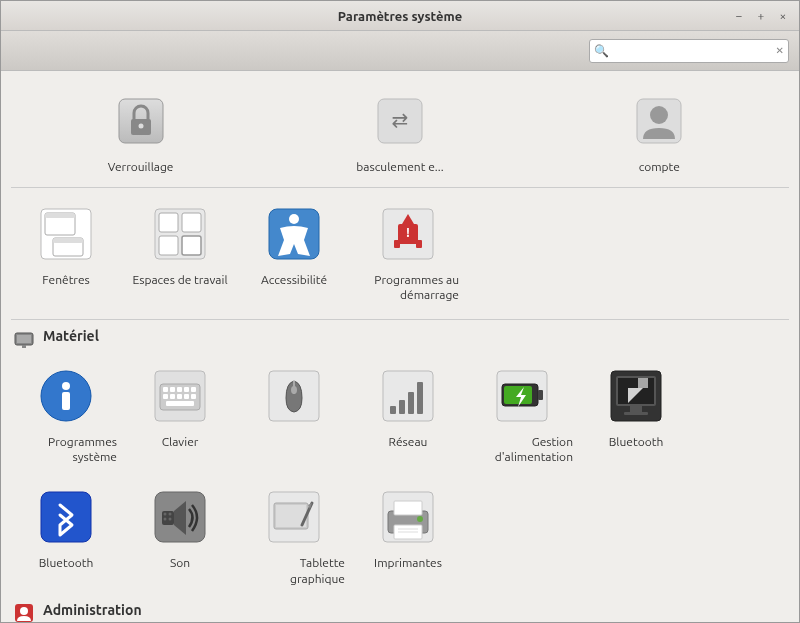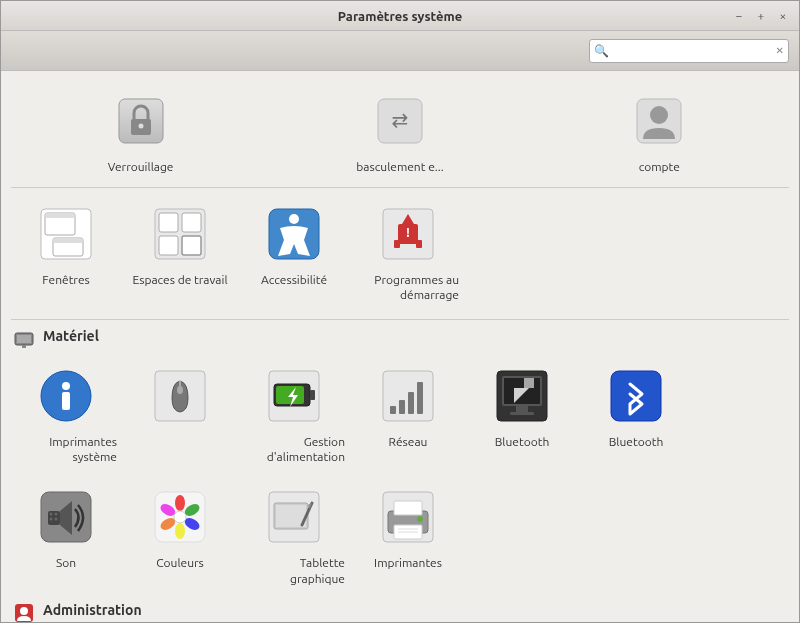--- a/index.html
+++ b/index.html
@@ -291,69 +291,90 @@
     <div class="icons-grid">
 
       <div class="icon-item">
         <div class="icon-img">
           <svg width="56" height="56" viewBox="0 0 56 56">
             <circle cx="28" cy="28" r="25" fill="#3377cc" stroke="#1155aa"></circle>
             <circle cx="28" cy="18" r="4" fill="white"></circle>
             <rect x="24" y="24" width="8" height="18" rx="2" fill="white"></rect>
           </svg>
         </div>
-        <span class="icon-label">Imprimantes système</span>
-      </div>
-
+        <span class="icon-label">Programmes système</span>
+      </div>
+
+      <div class="icon-item">
+        <div class="icon-img">
+          <svg width="56" height="56" viewBox="0 0 56 56">
+            <rect x="3" y="3" width="50" height="50" rx="4" fill="#e0e0e0" stroke="#bbb"></rect>
+            <rect x="8" y="16" width="40" height="26" rx="3" fill="#ccc" stroke="#aaa"></rect>
+
+            <rect x="11" y="19" width="5" height="5" rx="1" fill="white"></rect>
+            <rect x="18" y="19" width="5" height="5" rx="1" fill="white"></rect>
+            <rect x="25" y="19" width="5" height="5" rx="1" fill="white"></rect>
+            <rect x="32" y="19" width="5" height="5" rx="1" fill="white"></rect>
+            <rect x="39" y="19" width="5" height="5" rx="1" fill="white"></rect>
+            <rect x="11" y="26" width="5" height="5" rx="1" fill="white"></rect>
+            <rect x="18" y="26" width="5" height="5" rx="1" fill="white"></rect>
+            <rect x="25" y="26" width="5" height="5" rx="1" fill="white"></rect>
+            <rect x="32" y="26" width="5" height="5" rx="1" fill="white"></rect>
+            <rect x="39" y="26" width="5" height="5" rx="1" fill="white"></rect>
+            <rect x="14" y="33" width="28" height="5" rx="1" fill="white"></rect>
+          </svg>
+        </div>
+        <span class="icon-label">Clavier</span>
+      </div>
 
       <div class="icon-item">
         <div class="icon-img">
           <svg width="56" height="56" viewBox="0 0 56 56">
             <rect x="3" y="3" width="50" height="50" rx="4" fill="#e8e8e8" stroke="#bbb"></rect>
 
             <path d="M20 30 Q20 15 28 13 Q36 15 36 30 Q36 43 28 44 Q20 43 20 30Z" fill="#777" stroke="#555"></path>
             <line x1="28" y1="13" x2="28" y2="26" stroke="#aaa" stroke-width="2"></line>
             <ellipse cx="28" cy="22" rx="3" ry="4" fill="#aaa"></ellipse>
           </svg>
         </div>
-      </div>
-
-      <div class="icon-item">
-        <div class="icon-img">
-          <svg width="56" height="56" viewBox="0 0 56 56">
-            <rect x="3" y="3" width="50" height="50" rx="4" fill="#e8e8e8" stroke="#bbb"></rect>
-
-            <rect x="8" y="16" width="36" height="22" rx="3" fill="#333" stroke="#222"></rect>
-            <rect x="44" y="22" width="5" height="10" rx="1" fill="#444"></rect>
-
-            <rect x="10" y="18" width="28" height="18" rx="2" fill="#44aa22"></rect>
-
-            <polygon points="30,19 22,29 27,29 24,39 32,27 27,27" fill="white"></polygon>
-          </svg>
-        </div>
-        <span class="icon-label">Gestion d'alimentation</span>
       </div>
 
       <div class="icon-item">
         <div class="icon-img">
           <svg width="56" height="56" viewBox="0 0 56 56">
             <rect x="3" y="3" width="50" height="50" rx="4" fill="#e8e8e8" stroke="#bbb"></rect>
 
             <rect x="10" y="38" width="6" height="8" rx="1" fill="#777"></rect>
             <rect x="19" y="32" width="6" height="14" rx="1" fill="#777"></rect>
             <rect x="28" y="24" width="6" height="22" rx="1" fill="#777"></rect>
             <rect x="37" y="14" width="6" height="32" rx="1" fill="#777"></rect>
           </svg>
         </div>
         <span class="icon-label">Réseau</span>
       </div>
 
       <div class="icon-item">
         <div class="icon-img">
           <svg width="56" height="56" viewBox="0 0 56 56">
+            <rect x="3" y="3" width="50" height="50" rx="4" fill="#e8e8e8" stroke="#bbb"></rect>
+
+            <rect x="8" y="16" width="36" height="22" rx="3" fill="#333" stroke="#222"></rect>
+            <rect x="44" y="22" width="5" height="10" rx="1" fill="#444"></rect>
+
+            <rect x="10" y="18" width="28" height="18" rx="2" fill="#44aa22"></rect>
+
+            <polygon points="30,19 22,29 27,29 24,39 32,27 27,27" fill="white"></polygon>
+          </svg>
+        </div>
+        <span class="icon-label">Gestion d'alimentation</span>
+      </div>
+
+      <div class="icon-item">
+        <div class="icon-img">
+          <svg width="56" height="56" viewBox="0 0 56 56">
             <rect x="3" y="3" width="50" height="50" rx="4" fill="#333" stroke="#222"></rect>
 
             <rect x="8" y="8" width="40" height="30" rx="2" fill="#555"></rect>
             <rect x="10" y="10" width="36" height="26" fill="#222"></rect>
             <rect x="22" y="38" width="12" height="6" fill="#555"></rect>
             <rect x="16" y="44" width="24" height="3" rx="1" fill="#555"></rect>
 
             <polygon points="20,35 20,20 35,20" fill="white" opacity="0.8"></polygon>
             <rect x="30" y="10" width="10" height="10" fill="white" opacity="0.6"></rect>
           </svg>
@@ -385,38 +406,20 @@
 
             <circle cx="13" cy="25" r="1.5" fill="#666"></circle>
             <circle cx="18" cy="25" r="1.5" fill="#666"></circle>
             <circle cx="13" cy="30" r="1.5" fill="#666"></circle>
             <circle cx="18" cy="30" r="1.5" fill="#666"></circle>
           </svg>
         </div>
         <span class="icon-label">Son</span>
       </div>
 
-      <div class="icon-item">
-        <div class="icon-img">
-          <svg width="56" height="56" viewBox="0 0 56 56">
-            <rect x="3" y="3" width="50" height="50" rx="8" fill="#f5f5f5" stroke="#ddd"></rect>
-
-            <circle cx="28" cy="28" r="5" fill="#999"></circle>
-
-            <ellipse cx="28" cy="14" rx="5" ry="8" fill="#ee4444" transform="rotate(0 28 28)"></ellipse>
-            <ellipse cx="28" cy="14" rx="5" ry="8" fill="#44aa44" transform="rotate(60 28 28)"></ellipse>
-            <ellipse cx="28" cy="14" rx="5" ry="8" fill="#4444ee" transform="rotate(120 28 28)"></ellipse>
-            <ellipse cx="28" cy="14" rx="5" ry="8" fill="#eeee44" transform="rotate(180 28 28)"></ellipse>
-            <ellipse cx="28" cy="14" rx="5" ry="8" fill="#ee8844" transform="rotate(240 28 28)"></ellipse>
-            <ellipse cx="28" cy="14" rx="5" ry="8" fill="#ee44ee" transform="rotate(300 28 28)"></ellipse>
-            <circle cx="28" cy="28" r="6" fill="white" stroke="#ccc"></circle>
-          </svg>
-        </div>
-        <span class="icon-label">Couleurs</span>
-      </div>
 
       <div class="icon-item">
         <div class="icon-img">
           <svg width="56" height="56" viewBox="0 0 56 56">
             <rect x="3" y="3" width="50" height="50" rx="4" fill="#e8e8e8" stroke="#bbb"></rect>
 
             <rect x="8" y="14" width="34" height="26" rx="2" fill="#ccc" stroke="#aaa"></rect>
             <rect x="10" y="16" width="30" height="22" fill="#ddd"></rect>
 
             <line x1="36" y1="36" x2="46" y2="14" stroke="#666" stroke-width="3" stroke-linecap="round"></line>

